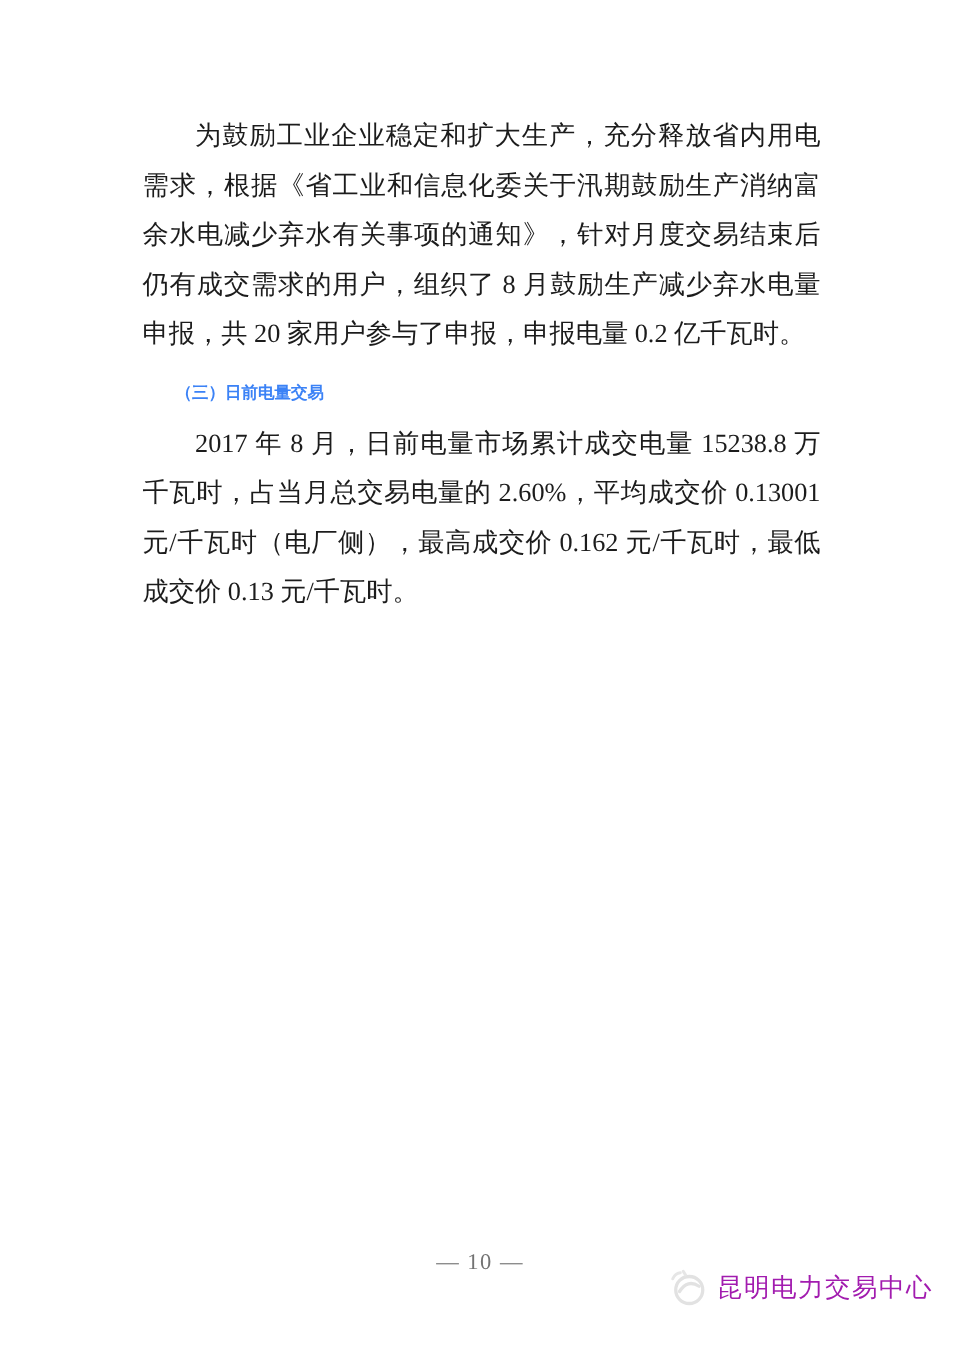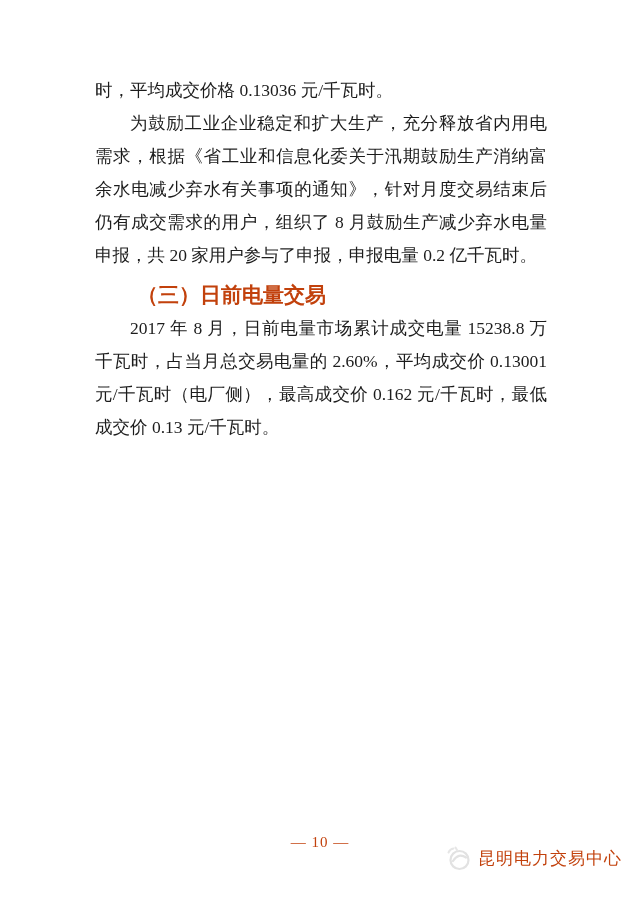--- a/index.html
+++ b/index.html
@@ -29,60 +29,59 @@
     text-indent: 2em;
   }
   .page-text p.continuation {
     text-indent: 0;
   }
   .page-text .section-heading {
     margin: 0;
     margin-top: 7px;
     text-indent: 2em;
     font-weight: bold;
-    font-size: 21px;
+    font-size: 11px;
     line-height: 33px;
-    color: #c2410c;
+    color: #3b82f6;
   }
   .page-text strong {
     font-weight: bold;
     color: #111111;
   }
   .page-number {
     position: absolute;
     top: 834px;
     left: 0;
     width: 640px;
     text-align: center;
     font-size: 15px;
-    color: #c2410c;
+    color: #737373;
     letter-spacing: 1px;
   }
   .footer-watermark {
     position: absolute;
     top: 843px;
     right: 18px;
     display: flex;
     align-items: center;
     gap: 5px;
-    color: #c2410c;
+    color: #a21caf;
     font-size: 17px;
     font-family: "Liberation Sans", "DejaVu Sans", sans-serif;
     letter-spacing: 1px;
     user-select: none;
   }
   .footer-watermark svg {
     display: block;
   }
 </style>
 </head>
 <body>
 
 <div class="page-text">
-  <p class="continuation">时，平均成交价格 0.13036 元/千瓦时。</p>
 
 
 
   <p>为鼓励工业企业稳定和扩大生产，充分释放省内用电需求，根据《省工业和信息化委关于汛期鼓励生产消纳富余水电减少弃水有关事项的通知》，针对月度交易结束后仍有成交需求的用户，组织了 8 月鼓励生产减少弃水电量申报，共 20 家用户参与了申报，申报电量 0.2 亿千瓦时。</p>
 
   <p class="section-heading">（三）日前电量交易</p>
 
   <p>2017 年 8 月，日前电量市场累计成交电量 15238.8 万千瓦时，占当月总交易电量的 2.60%，平均成交价 0.13001 元/千瓦时（电厂侧），最高成交价 0.162 元/千瓦时，最低成交价 0.13 元/千瓦时。</p>
 </div>
 

